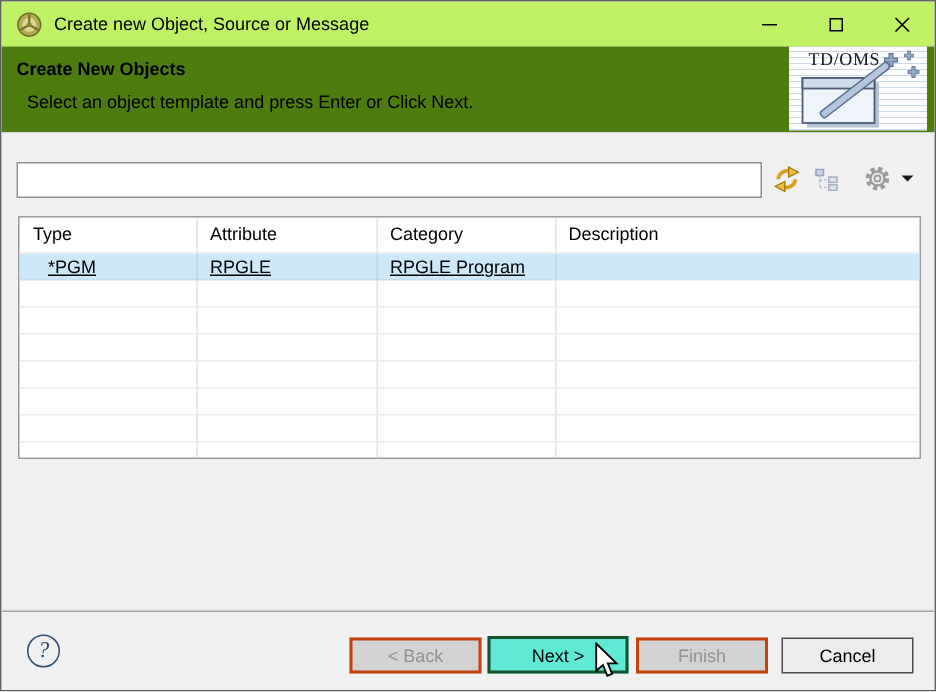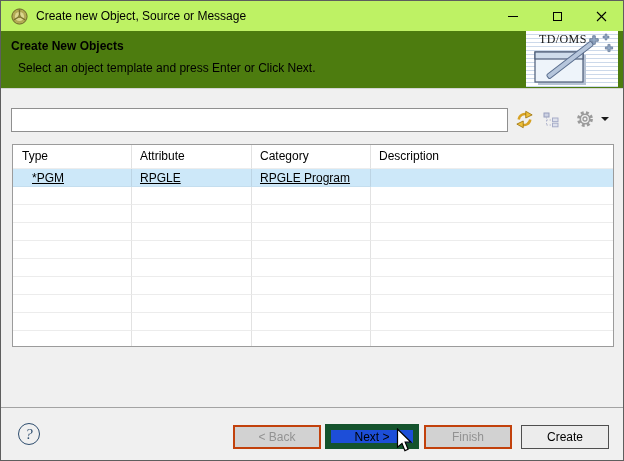--- a/index.html
+++ b/index.html
@@ -34,21 +34,21 @@
                   border:1px solid #8f8f8f; background:#fff; font-family:inherit; font-size:12px;
                   padding:0 5px; outline:none; }
   .tool-icons { position:absolute; left:513px; top:17px; height:26px; display:flex; align-items:center; }
   .ti { display:flex; align-items:center; justify-content:center; }
   .ti-tree { margin-left:8px; opacity:.85; }
   .ti-gear { margin-left:14px; }
   .dd-arrow { margin-left:5px; width:0; height:0; border-left:4px solid transparent;
               border-right:4px solid transparent; border-top:4px solid #1a1a1a; }
 
   
-  .table { position:absolute; left:11px; top:55px; width:602px; height:203px;
+  .table { position:absolute; left:11px; top:55px; width:602px; height:162px;
            background:#fff; border:1px solid #9b9b9b; overflow:hidden; }
   .trow, .thead { display:grid; grid-template-columns:119px 120px 119px 1fr; }
   .thead { height:24px; }
   .thead .cell { line-height:23px; border-right:1px solid #e2e2e2; border-bottom:1px solid #ededed; padding-left:8px; }
   .thead .cell:first-child { padding-left:9px; }
   .thead .cell:last-child { border-right:none; }
   .trow { height:18px;text-decoration:underline; }
   .trow .cell { line-height:18px; border-right:1px solid #e2e2e2; border-bottom:1px solid #ececec; padding-left:8px; overflow:hidden; white-space:nowrap; }
   .trow .cell:last-child { border-right:none; }
   .trow.selected { background:#cde8f9; }
@@ -57,21 +57,21 @@
 
   
   .footer { position:relative; height:53px; background:#f0f0f0; border-top:1px solid #a3a3a3; }
   .help { position:absolute; left:17px; top:15px; width:22px; height:22px; border:1.5px solid #2e4d6e;
           border-radius:50%; color:#2e4d6e; display:flex; align-items:center; justify-content:center;
           font-family:"Liberation Serif","DejaVu Serif",serif; font-size:15px; font-style:italic; }
   .buttons { position:absolute; right:14px; top:16px; display:flex; align-items:center; }
   .btn { height:24px; width:88px; display:flex; align-items:center; justify-content:center;
          font-family:inherit; font-size:12px; }
   .btn.disabled { background:#d2d2d2; color:#929292; border:2px solid #c2410c; }
-  .btn.default  { background:#1d4ed8; border:6px solid #14532d; color:#000; width:94px; height:25px; }
+  .btn.default  { background:#5eead4; border:2px solid #14532d; color:#000; width:94px; height:25px; }
   .btn.normal   { background:#ececec; border:1px solid #4f4f4f; color:#000; }
   .mr4 { margin-right:4px; } .mr5 { margin-right:5px; } .mr9 { margin-right:9px; }
 
   .cursor { position:absolute; left:395px; top:427px; z-index:20; pointer-events:none; }
 </style>
 </head>
 <body>
 
 <div class="window">
 
@@ -223,21 +223,21 @@
   </div>
 
   <div class="footer">
     <div class="help">
       <span>?</span>
     </div>
     <div class="buttons">
       <button class="btn disabled mr4" disabled="">&lt; Back</button>
       <button class="btn default mr5">Next &gt;</button>
       <button class="btn disabled mr9" disabled="">Finish</button>
-      <button class="btn normal">Create</button>
+      <button class="btn normal">Cancel</button>
     </div>
   </div>
 
   <svg class="cursor" width="18" height="26" viewBox="0 0 18 26">
     <path d="M1.5 1 L1.5 19.2 L6 15.4 L8.9 22.6 L12.1 21.2 L9.2 14.2 L15 14.2 Z" fill="#fff" stroke="#000" stroke-width="1.2"></path>
   </svg>
 
 </div>
 
 </body></html>

